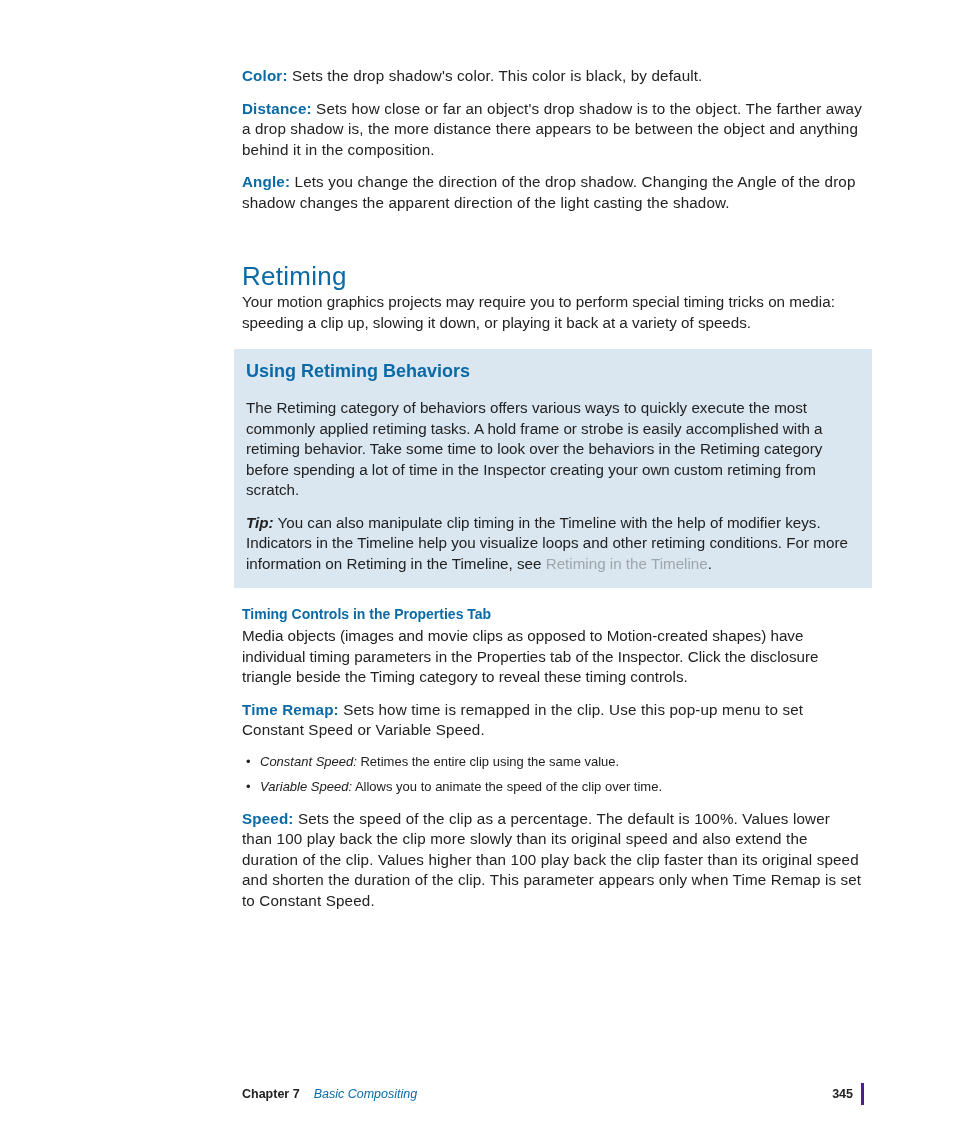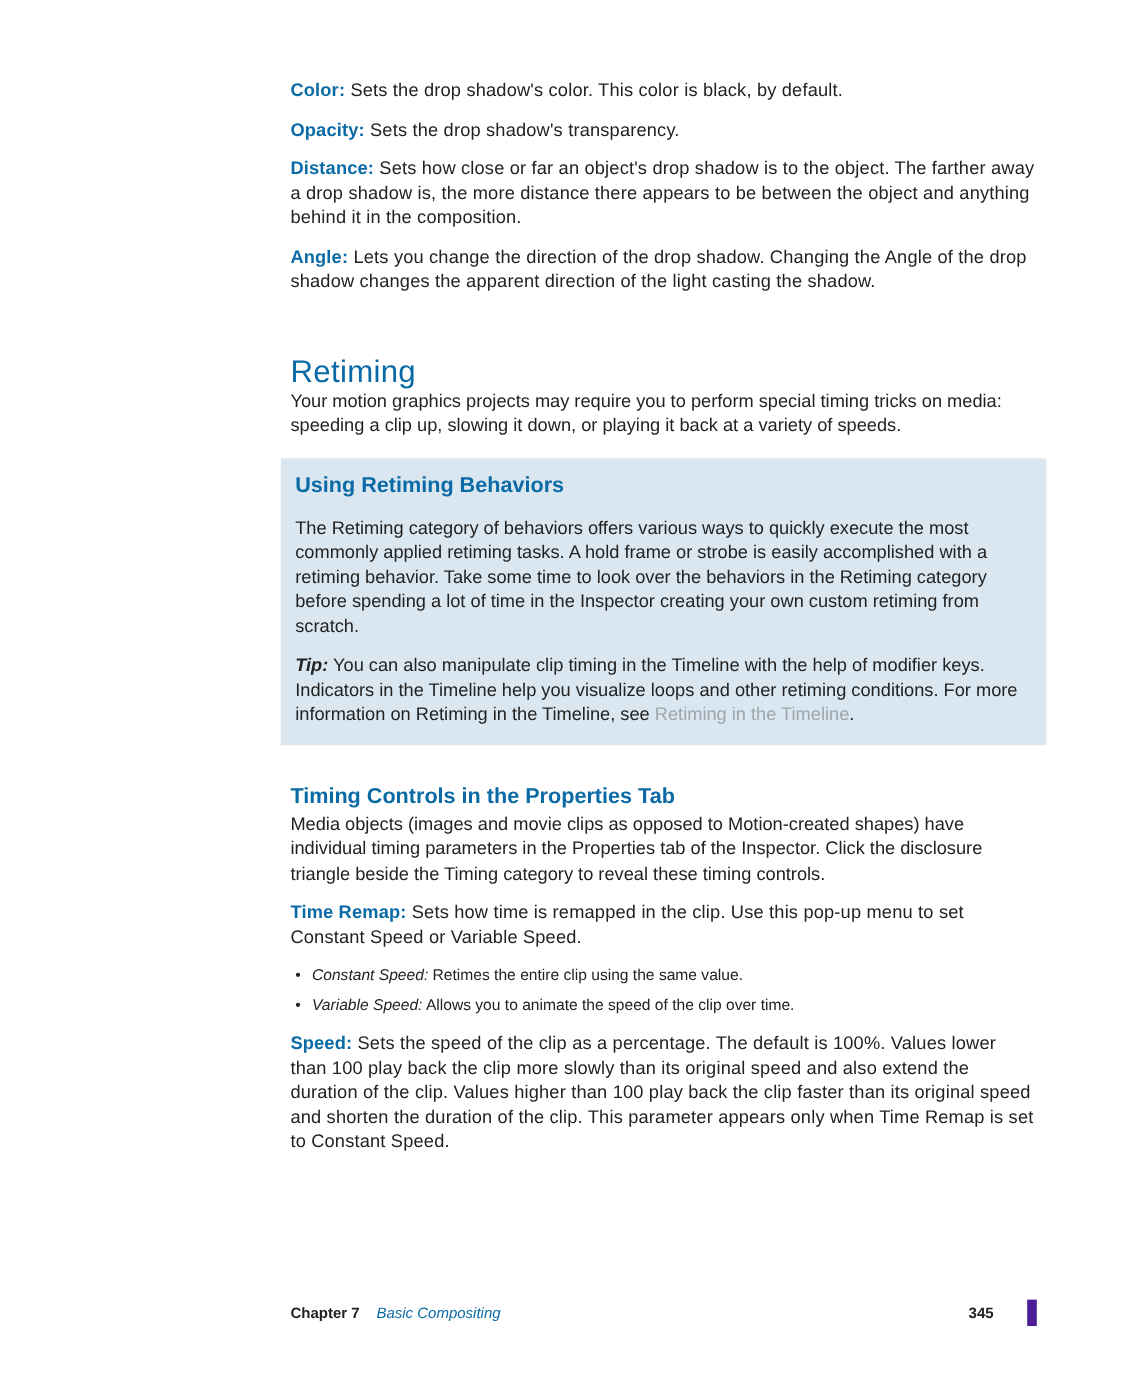--- a/index.html
+++ b/index.html
@@ -9,42 +9,39 @@
   .defitem { margin-bottom: 12px; font-size: 15.2px; line-height: 1.35; letter-spacing: 0.01em; }
   .term { color: #0a6aa5; font-weight: 600; }
   .defitem .desc { color: #222; }
   h1.section { color: #0a6aa5; font-weight: 400; font-size: 26px; margin-top: 48px; margin-bottom: 0; letter-spacing: 0.01em; }
   .para { font-size: 15.2px; line-height: 1.35; margin-bottom: 12px; }
   .callout { background: #dae7f1; margin-top: 16px; margin-bottom: 18px; padding: 12px 12px 14px 12px; margin-left: -8px; margin-right: -8px; }
   .callout h2 { color: #0a6aa5; font-weight: 700; font-size: 18px; margin-bottom: 16px; }
   .callout .para { margin-bottom: 12px; }
   .tip-label { font-style: italic; font-weight: 700; }
   .link { color: #9da6ad; }
-  h2.subsection { color: #0a6aa5; font-weight: 700; font-size: 18px; margin-top: 32px; margin-bottom: 4px; }
+  h2.subsection { color: #0a6aa5; font-weight: 700; font-size: 14px; margin-top: 18px; margin-bottom: 4px; }
   .bullets { margin: 8px 0 12px 0; }
   .bullet { font-size: 13px; line-height: 1.45; margin-bottom: 6px; padding-left: 18px; position: relative; }
   .bullet::before { content: "•"; position: absolute; left: 4px; top: 0; color: #222; }
   .bullet .bterm { font-style: italic; }
-  .footer { position: absolute; bottom: 40px; left: 242px; right: 90px; border-right: 8px solid #4c1d95; height: 22px; display: flex; align-items: center; justify-content: space-between; padding-right: 28px; font-size: 12.5px; }
+  .footer { position: absolute; bottom: 40px; left: 242px; right: 90px; border-right: 3px solid #4c1d95; height: 22px; display: flex; align-items: center; justify-content: space-between; padding-right: 8px; font-size: 12.5px; }
   .footer .left { display: flex; gap: 14px; }
   .footer .chapter-label { color: #222; font-weight: 700; }
   .footer .chapter-title { color: #0a6aa5; font-style: italic; }
   .footer .page-num { font-weight: 700; color: #222; }
 </style>
 </head>
 <body>
 
 <div class="page">
   <div class="content">
 
     <div class="defitem">
       <span class="term">Color:</span><span class="desc">  Sets the drop shadow's color. This color is black, by default.</span>
-    </div>
-    <div class="defitem">
-      <span class="term">Opacity:</span><span class="desc">  Sets the drop shadow's transparency.</span>
     </div>
     <div class="defitem">
       <span class="term">Distance:</span><span class="desc">  Sets how close or far an object's drop shadow is to the object. The farther away a drop shadow is, the more distance there appears to be between the object and anything behind it in the composition.</span>
     </div>
     <div class="defitem">
       <span class="term">Angle:</span><span class="desc">  Lets you change the direction of the drop shadow. Changing the Angle of the drop shadow changes the apparent direction of the light casting the shadow.</span>
     </div>
 
     <h1 class="section">Retiming</h1>
     <p class="para">Your motion graphics projects may require you to perform special timing tricks on media: speeding a clip up, slowing it down, or playing it back at a variety of speeds.</p>

